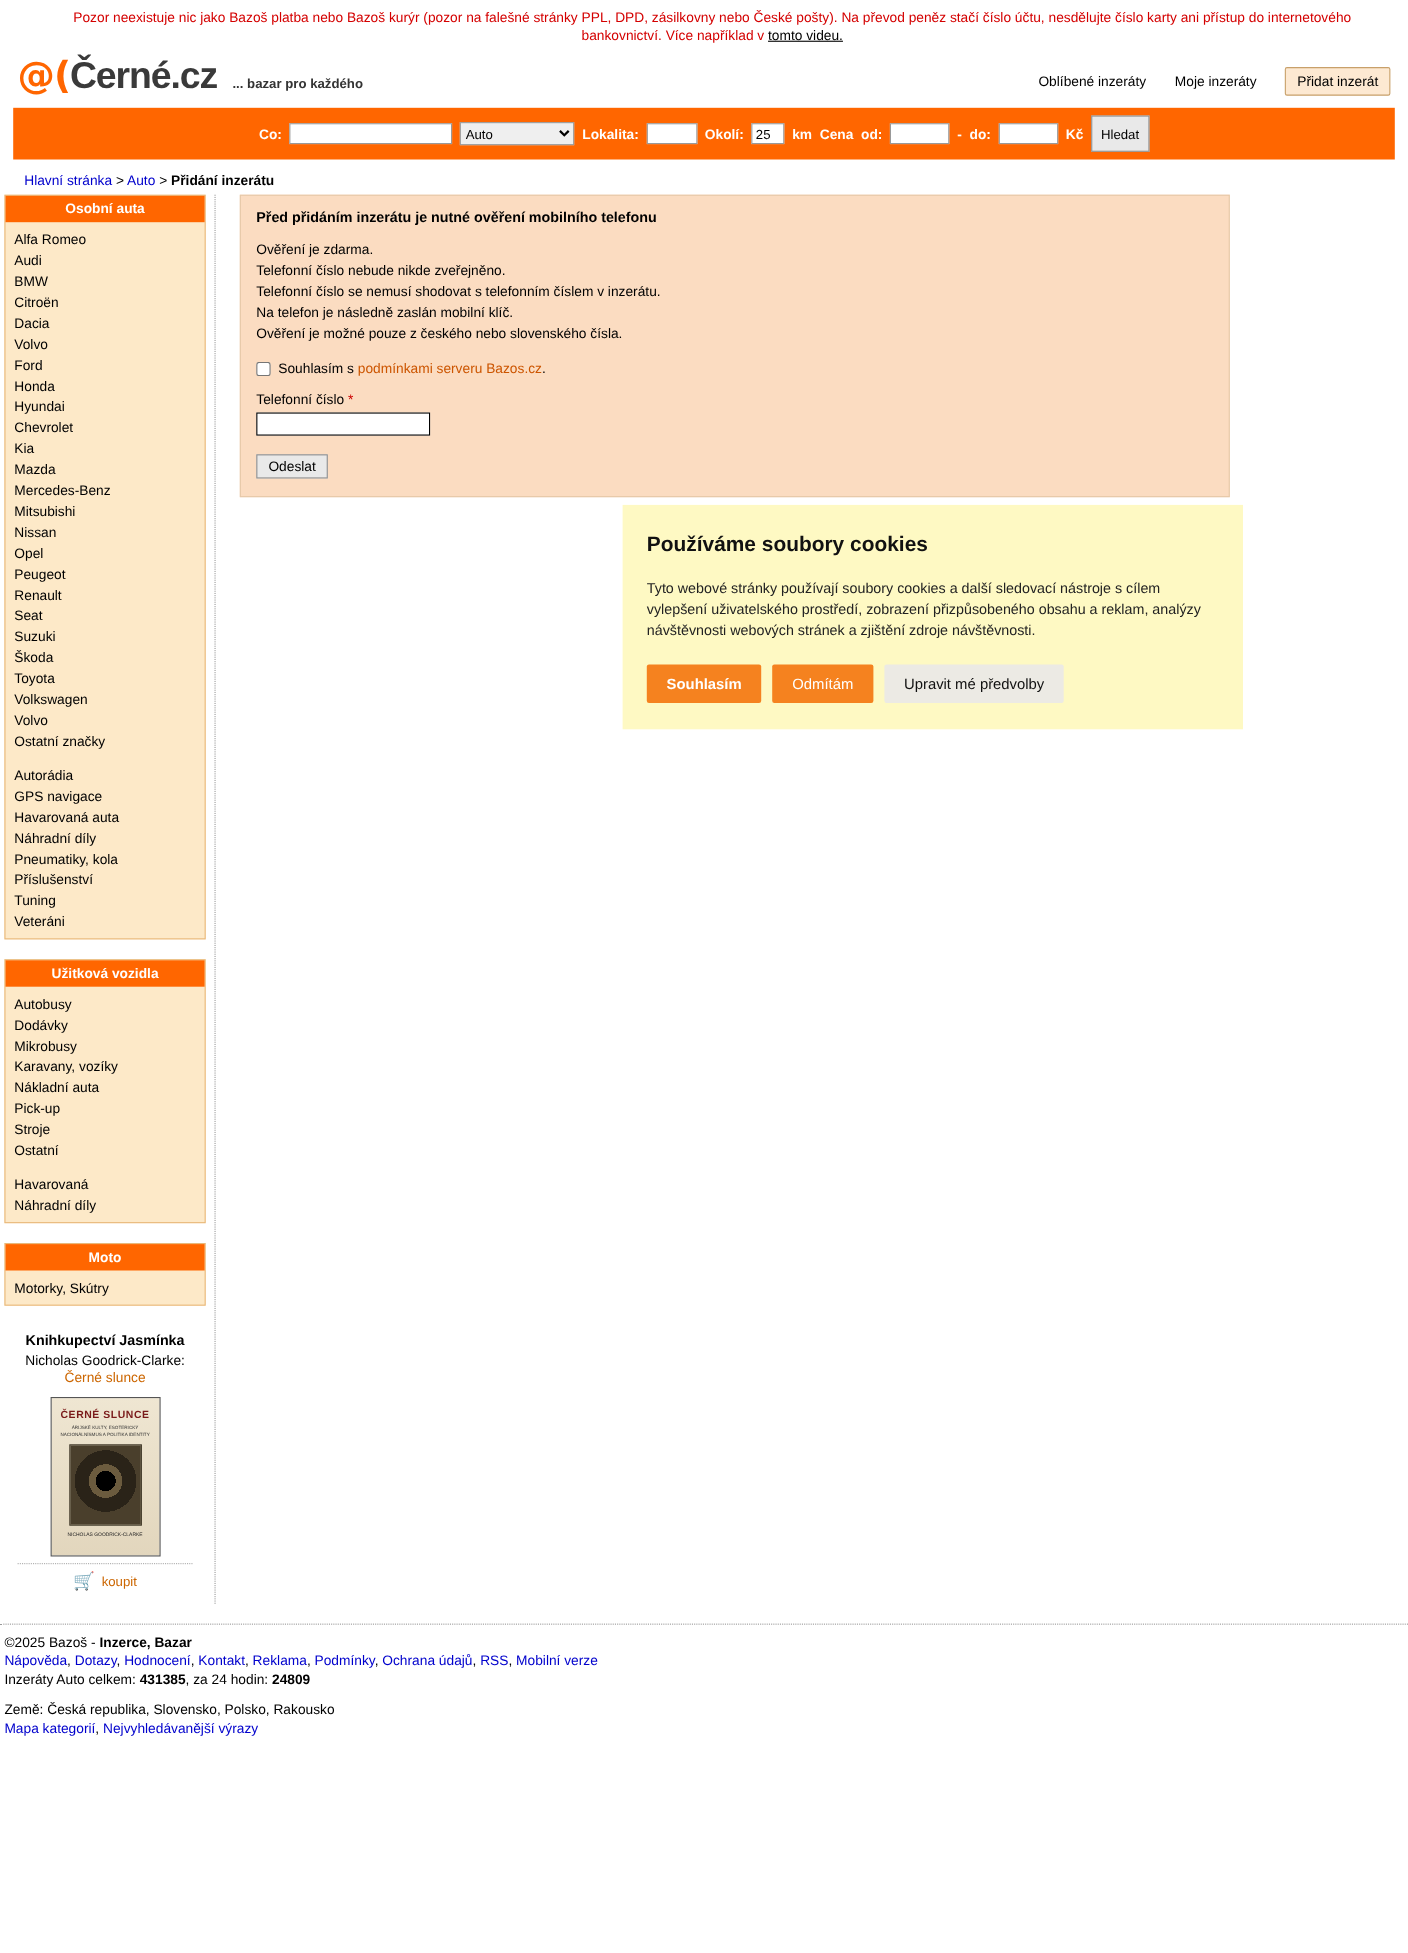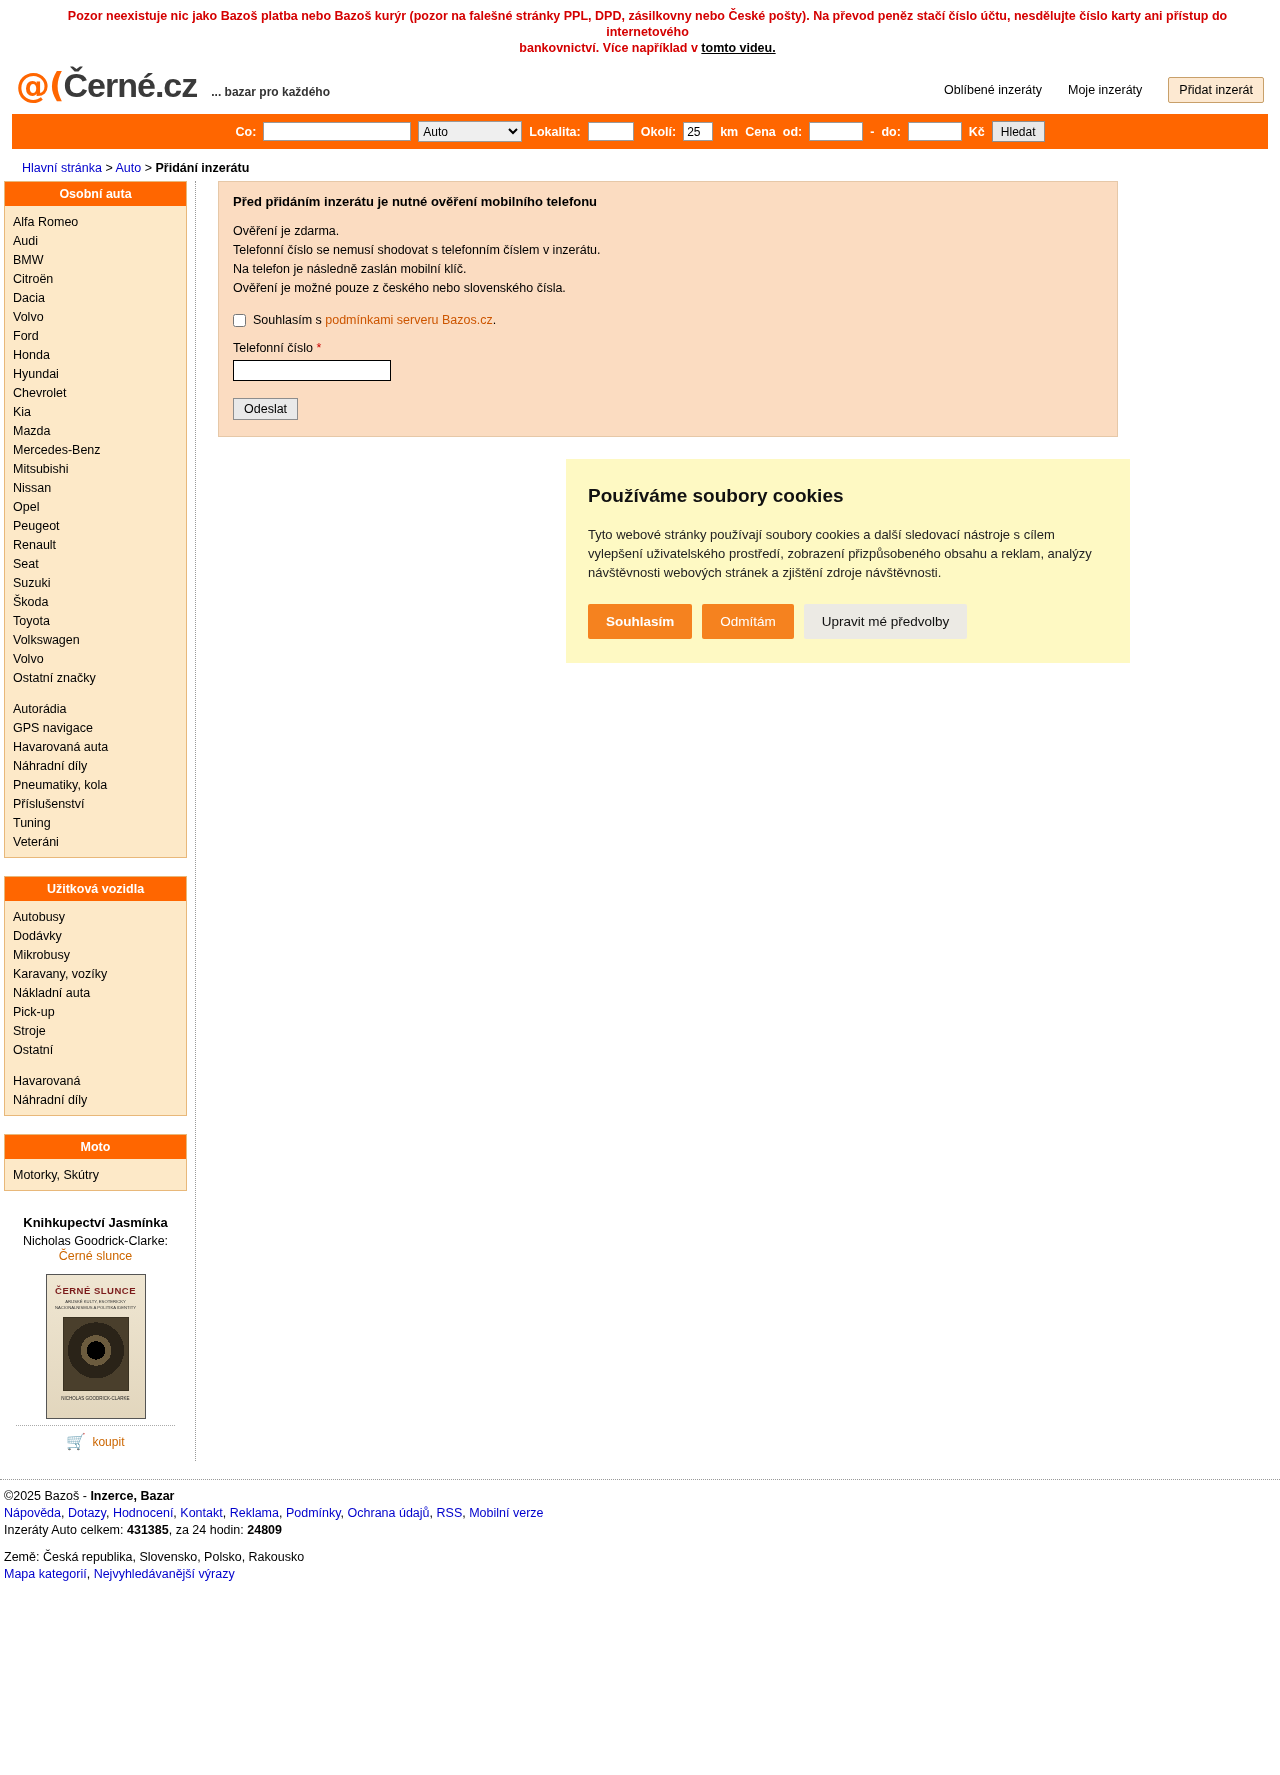--- a/index.html
+++ b/index.html
@@ -10,21 +10,21 @@
     font-family: "Liberation Sans", sans-serif;
     font-size: 13px;
     color: #000;
   }
   a { color: #0000cc; text-decoration: none; }
 
   
   .warning {
     text-align: center;
     color: #d40000;
-    font-weight: bold;
+    font-weight: normal;
     font-size: 12.5px;
     line-height: 16px;
     padding: 8px 20px 6px 35px;
   }
   .warning .dark { color: #000; }
   .warning a { color: #d40000; text-decoration: underline; }
 
   
   .header {
     display: flex;
@@ -99,21 +99,21 @@
   }
   .in-co { width: 148px; }
   .in-lok { width: 46px; }
   .in-okoli { width: 30px; }
   .in-cena { width: 54px; }
   .btn-hledat {
     background: #e9e9e9;
     border: 1px solid #8d8d8d;
     font-size: 12px;
     padding: 2px 8px;
-    height: 21px;
+    height: 33px;
     cursor: pointer;
     font-family: "Liberation Sans", sans-serif;
   }
 
   
   .breadcrumb {
     padding: 12px 0 6px 22px;
     font-size: 12.5px;
   }
   .breadcrumb a { color: #0000cc; }
@@ -392,20 +392,21 @@
         <span class="cart-icon">🛒</span>
         <a href="#">koupit</a>
       </div>
     </div>
   </div>
 
   <div class="main">
     <div class="verify-box">
       <h2>Před přidáním inzerátu je nutné ověření mobilního telefonu</h2>
       <p>Ověření je zdarma.</p>
+      <p>Telefonní číslo nebude nikde zveřejněno.</p>
       <p>Telefonní číslo se nemusí shodovat s telefonním číslem v inzerátu.</p>
       <p>Na telefon je následně zaslán mobilní klíč.</p>
       <p>Ověření je možné pouze z českého nebo slovenského čísla.</p>
 
       <div class="agree-row">
         <input type="checkbox" style="">
         <div>
           <span>Souhlasím s </span><a href="#">podmínkami serveru Bazos.cz</a><span>.</span>
         </div>
       </div>

